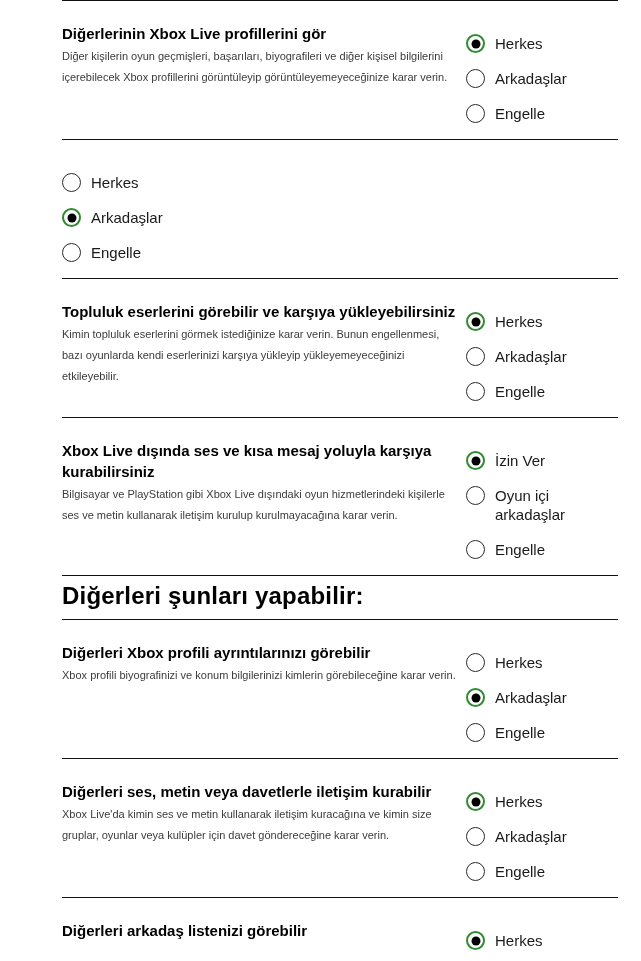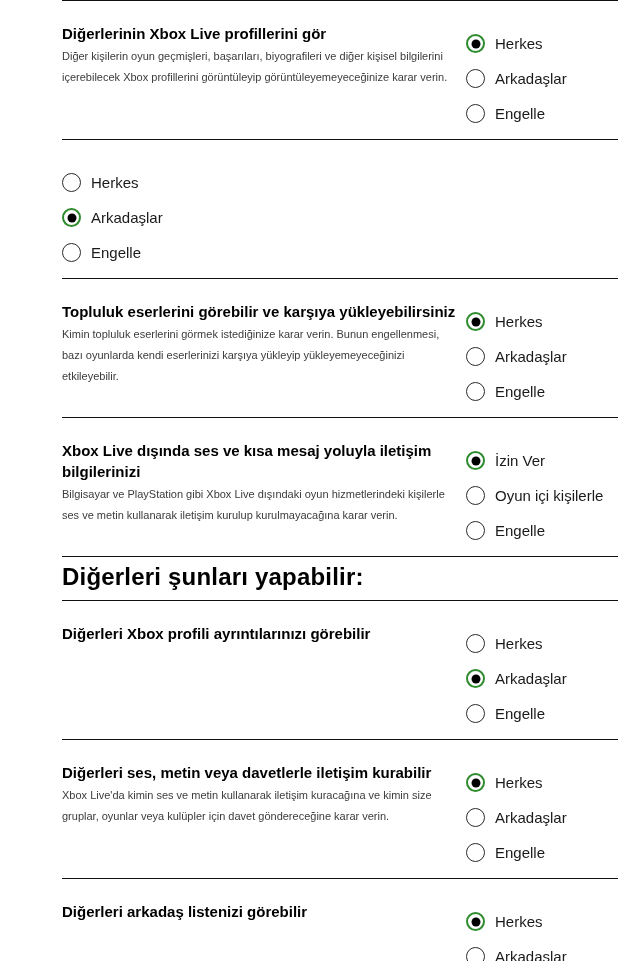--- a/index.html
+++ b/index.html
@@ -107,48 +107,49 @@
     <span class="opt-label">Arkadaşlar</span>
   </label>
             <label class="opt">
     <span class="radio"></span>
     <span class="opt-label">Engelle</span>
   </label>
           </div>
   </div>
         <div class="setting">
     <div class="left">
-      <div class="title">Xbox Live dışında ses ve kısa mesaj yoluyla iletişim bilgilerinizi</div>
+      <div class="title">Xbox Live dışında ses ve kısa mesaj yoluyla karşıya kurabilirsiniz</div>
       <div class="desc">Bilgisayar ve PlayStation gibi Xbox Live dışındaki oyun hizmetlerindeki kişilerle ses ve metin kullanarak iletişim kurulup kurulmayacağına karar verin.</div>
     </div>
     <div class="opts">
             <label class="opt selected">
     <span class="radio">
                 <span class="dot"></span>
               </span>
     <span class="opt-label">İzin Ver</span>
   </label>
             <label class="opt">
     <span class="radio"></span>
-    <span class="opt-label">Oyun içi kişilerle</span>
+    <span class="opt-label">Oyun içi arkadaşlar</span>
   </label>
             <label class="opt">
     <span class="radio"></span>
     <span class="opt-label">Engelle</span>
   </label>
           </div>
   </div>
       </div>
   </section>
     <section class="group">
     <h1 class="group-heading">Diğerleri şunları yapabilir:</h1>
     <div class="sections">
         <div class="setting">
     <div class="left">
       <div class="title">Diğerleri Xbox profili ayrıntılarınızı görebilir</div>
+      <div class="desc">Xbox profili biyografinizi ve konum bilgilerinizi kimlerin görebileceğine karar verin.</div>
     </div>
     <div class="opts">
             <label class="opt">
     <span class="radio"></span>
     <span class="opt-label">Herkes</span>
   </label>
             <label class="opt selected">
     <span class="radio">
                 <span class="dot"></span>
               </span>

